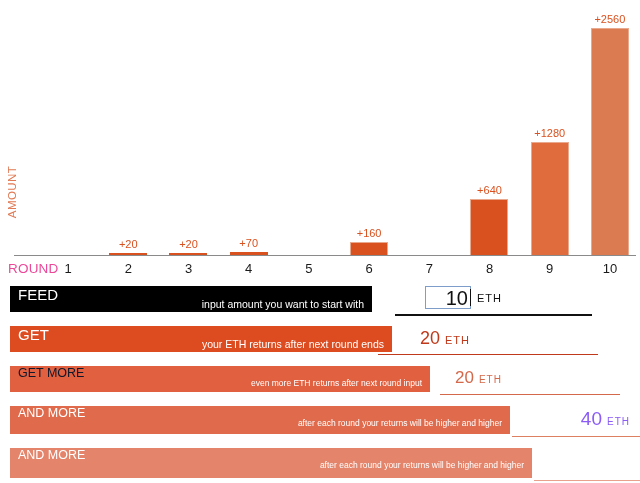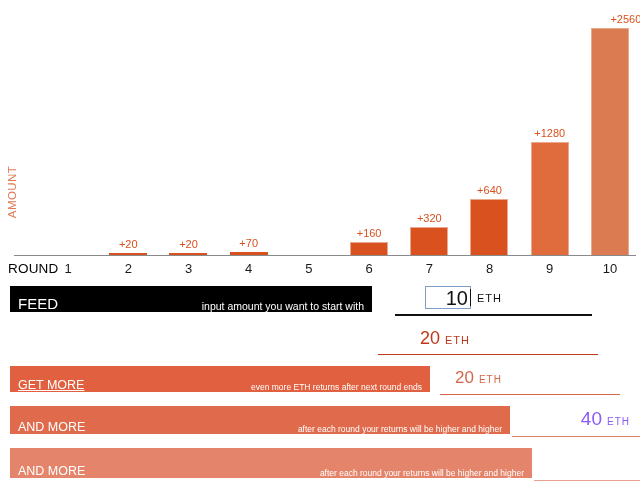--- a/index.html
+++ b/index.html
@@ -81,21 +81,21 @@
     left: 0;
     top: 259px;
     width: 640px;
     height: 22px;
   }
   #round-title {
     position: absolute;
     left: 8px;
     top: 2px;
     font-size: 13.5px;
-    color: #000000;
+    color: #ec4899;
     letter-spacing: 0.2px;
   }
   .round-tick {
     position: absolute;
     top: 2px;
     font-size: 13px;
     color: #1a1a1a;
     text-align: center;
     transform: translateX(-50%);
   }
@@ -111,21 +111,21 @@
   .row {
     position: absolute;
     left: 0;
     width: 640px;
   }
   .row-bar {
     position: absolute;
     top: 0;
     box-sizing: border-box;
     display: flex;
-    align-items: flex-end;
+    align-items: flex-start;
     justify-content: space-between;
     padding: 0 8px;
     overflow: hidden;
   }
   .row-label {
     color: #ffffff;
     white-space: nowrap;
   }
   .row-desc {
     color: #ffffff;
@@ -188,35 +188,31 @@
         <div class="bar-value" style="bottom: 6px;">+20</div>
       </div>
       <div class="bar-slot" style="left: 180.6px; width: 60.2px;">
         <div class="bar" style="width: 38px; height: 4px; background: rgb(217, 81, 31);"></div>
         <div class="bar-value" style="bottom: 7px;">+70</div>
       </div>
       <div class="bar-slot" style="left: 301px; width: 60.2px; margin-top: 36px;">
         <div class="bar" style="width: 38px; height: 14px; background: rgb(217, 81, 31); border: 1px solid rgb(233, 169, 142);"></div>
         <div class="bar-value" style="bottom: 17px;">+160</div>
       </div>
-      <div class="bar-slot" style="left: 361.2px; width: 60.2px;">
-        <div class="bar" style="width: 38px; height: 29px; background: rgb(217, 81, 31); border: 1px solid rgb(233, 169, 142);"></div>
-        <div class="bar-value" style="bottom: 32px;">+320</div>
-      </div>
       <div class="bar-slot" style="left: 421.4px; width: 60.2px;">
         <div class="bar" style="width: 38px; height: 57px; background: rgb(217, 81, 31); border: 1px solid rgb(233, 169, 142);"></div>
         <div class="bar-value" style="bottom: 60px;">+640</div>
       </div>
       <div class="bar-slot" style="left: 481.6px; width: 60.2px;">
         <div class="bar" style="width: 38px; height: 114px; background: rgb(224, 107, 60); border: 1px solid rgb(233, 169, 142);"></div>
         <div class="bar-value" style="bottom: 117px;">+1280</div>
       </div>
       <div class="bar-slot" style="left: 541.8px; width: 60.2px;">
         <div class="bar" style="width: 38px; height: 228px; background: rgb(219, 123, 81); border: 1px solid rgb(233, 169, 142);"></div>
-        <div class="bar-value" style="bottom: 231px; margin-left: 16px;">+2560</div>
+        <div class="bar-value" style="bottom: 231px;">+2560</div>
       </div>
     </div>
 
   <div id="axis-line"></div>
 
   <div id="round-row">
     <div id="round-title">ROUND</div>
   <div class="round-tick" style="left: 68.1px;">1</div>
       <div class="round-tick" style="left: 128.3px;">2</div>
       <div class="round-tick" style="left: 188.5px;">3</div>
@@ -237,27 +233,31 @@
         <span class="row-desc" style="font-size: 10.5px; color: rgb(255, 255, 255);">input amount you want to start with</span>
       </div>
       <div class="row-underline" style="left: 395px; width: 197px; top: 28px; background: rgb(17, 17, 17); height: 2px;"></div>
       <div id="feed-input-box" style="left: 425px; top: 0px; width: 46px; height: 23px;">
         <span id="feed-input-value">10</span>
       </div>
       <div id="feed-caret" style="left: 470px; top: 3px; height: 17px;"></div>
       <div class="row-amount" style="left: 477px; top: 6px; width: 40px; text-align: left; font-size: 11px; color: rgb(17, 17, 17); letter-spacing: 1px;">ETH</div>
     </div>
     <div class="row" style="top: 42px; height: 26px;">
+      <div class="row-bar" style="left: 10px; width: 382px; height: 26px; background: rgb(221, 75, 32);">
+        <span class="row-label" style="font-size: 15px; color: rgb(255, 255, 255);">GET</span>
+        <span class="row-desc" style="font-size: 10.5px; color: rgb(255, 255, 255);">your ETH returns after next round ends</span>
+      </div>
       <div class="row-underline" style="left: 378px; width: 220px; top: 28px; background: rgb(192, 57, 26); height: 1px;"></div>
       <div class="row-amount" style="left: 420px; width: 160px; top: 2px; text-align: left; color: rgb(192, 57, 26);"><span class="num" style="font-size: 18px;">20</span><span class="unit" style="font-size: 11px; margin-left: 5px;">ETH</span></div>
     </div>
     <div class="row" style="top: 82px; height: 26px;">
       <div class="row-bar" style="left: 10px; width: 420px; height: 26px; background: rgb(224, 96, 64);">
-        <span class="row-label" style="font-size: 12.5px; color: #ffffff; text-decoration: underline;">GET MORE</span>
-        <span class="row-desc" style="font-size: 8.5px; color: rgb(255, 255, 255);">even more ETH returns after next round ends</span>
+        <span class="row-label" style="font-size: 12.5px; color: #0f172a;">GET MORE</span>
+        <span class="row-desc" style="font-size: 8.5px; color: rgb(255, 255, 255);">even more ETH returns after next round input</span>
       </div>
       <div class="row-underline" style="left: 440px; width: 180px; top: 28px; background: rgb(212, 104, 74); height: 1px;"></div>
       <div class="row-amount" style="left: 455px; width: 160px; top: 2px; text-align: left; color: rgb(212, 104, 74);"><span class="num" style="font-size: 17px;">20</span><span class="unit" style="font-size: 10px; margin-left: 5px;">ETH</span></div>
     </div>
     <div class="row" style="top: 122px; height: 28px;">
       <div class="row-bar" style="left: 10px; width: 500px; height: 28px; background: rgb(224, 107, 76);">
         <span class="row-label" style="font-size: 12.5px; color: rgb(255, 255, 255);">AND MORE</span>
         <span class="row-desc" style="font-size: 8.5px; color: rgb(255, 255, 255);">after each round your returns will be higher and higher</span>
       </div>
       <div class="row-underline" style="left: 512px; width: 128px; top: 30px; background: rgb(221, 128, 98); height: 1px;"></div>

